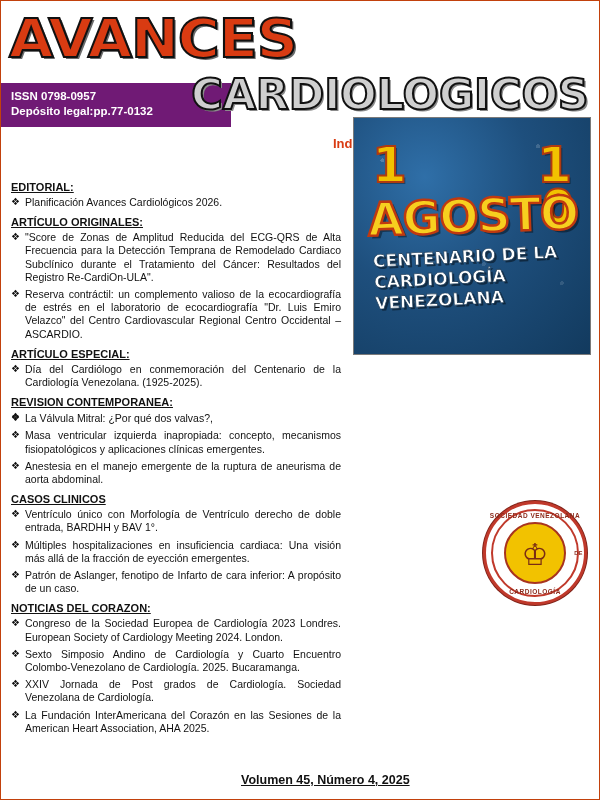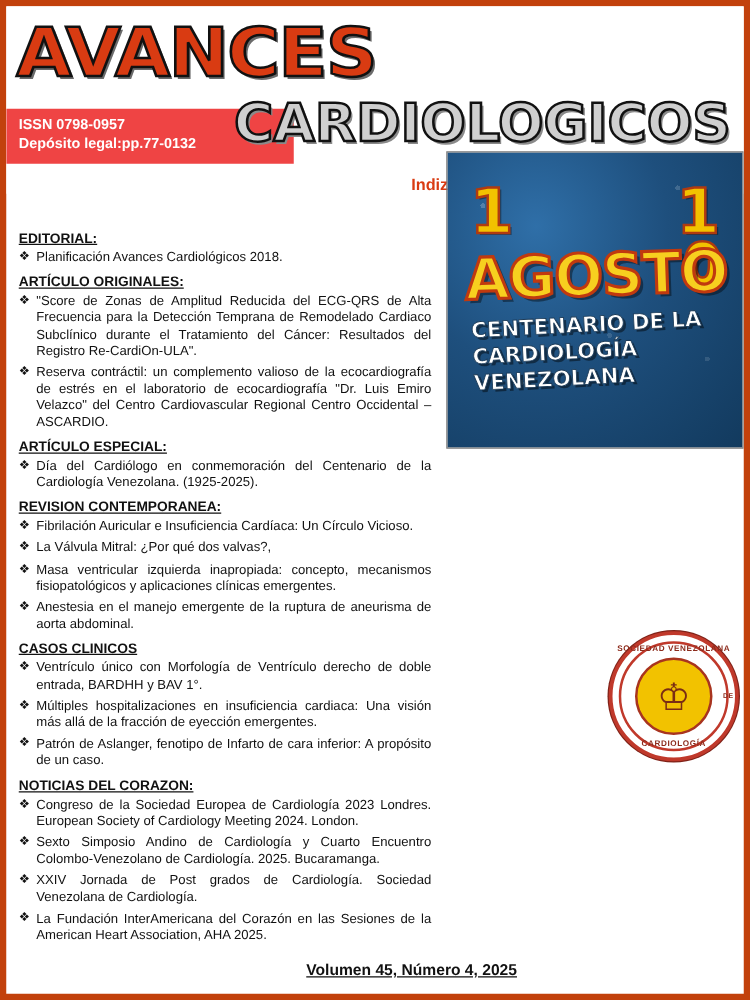--- a/index.html
+++ b/index.html
@@ -6,21 +6,21 @@
   body{
     width:600px;height:800px;
     background:#ffffff;
     font-family:"Liberation Sans", sans-serif;
     overflow:hidden;
     position:relative;
   }
   .page{
     position:relative;
     width:600px;height:800px;
-    border:5px solid #c2410c;
+    border:1px solid #c2410c;
     box-sizing:border-box;
     overflow:hidden;
   }
 
   
   .masthead{
     position:relative;
     height:150px;
     background:#ffffff;
   }
@@ -35,21 +35,21 @@
     -webkit-text-stroke:2px #111;
     text-shadow:2px 2px 0 #6b6b6b;
     line-height:56px;
     transform:scaleX(1.06);
     transform-origin:left center;
   }
   .isbnbox{
     position:absolute;
     left:0;top:82px;
     width:230px;
-    background:#ef4444;
+    background:#701a75;
     color:#ffffff;
     padding:6px 8px 8px 10px;
     box-sizing:border-box;
     font-size:11.5px;
     font-weight:bold;
     line-height:15px;
   }
   .cardiologicos{
     position:absolute;
     right:10px;top:72px;
@@ -251,21 +251,21 @@
     <div class="t-right">DE</div>
     <div class="t-bottom">CARDIOLOGÍA</div>
   </div>
 
   <div class="content">
     <div class="col-left">
 
       <div class="sect-title first">EDITORIAL:</div>
       <div class="item">
         <span class="bullet">❖</span>
-        <span>Planificación Avances Cardiológicos 2018.</span>
+        <span>Planificación Avances Cardiológicos 2026.</span>
       </div>
 
       <div class="sect-title">ARTÍCULO ORIGINALES:</div>
       <div class="item">
         <span class="bullet">❖</span>
         <span>"Score de Zonas de Amplitud Reducida del ECG-QRS de Alta Frecuencia para la Detección Temprana de Remodelado Cardiaco Subclínico durante el Tratamiento del Cáncer: Resultados del Registro Re-CardiOn-ULA".</span>
       </div>
       <div class="item">
         <span class="bullet">❖</span>
         <span>Reserva contráctil: un complemento valioso de la ecocardiografía de estrés en el laboratorio de ecocardiografía "Dr. Luis Emiro Velazco" del Centro Cardiovascular Regional Centro Occidental – ASCARDIO.</span>
@@ -273,21 +273,20 @@
 
       <div class="sect-title">ARTÍCULO ESPECIAL:</div>
       <div class="item">
         <span class="bullet">❖</span>
         <span>Día del Cardiólogo en conmemoración del Centenario de la Cardiología Venezolana.    (1925-2025).</span>
       </div>
 
       <div class="sect-title">REVISION CONTEMPORANEA:</div>
       <div class="item">
         <span class="bullet">❖</span>
-        <span>Fibrilación Auricular e Insuficiencia Cardíaca: Un Círculo Vicioso.</span>
       </div>
       <div class="item">
         <span class="bullet">❖</span>
         <span>La Válvula Mitral: ¿Por qué dos valvas?,</span>
       </div>
       <div class="item">
         <span class="bullet">❖</span>
         <span>Masa ventricular izquierda inapropiada: concepto, mecanismos fisiopatológicos y aplicaciones clínicas emergentes.</span>
       </div>
       <div class="item">

